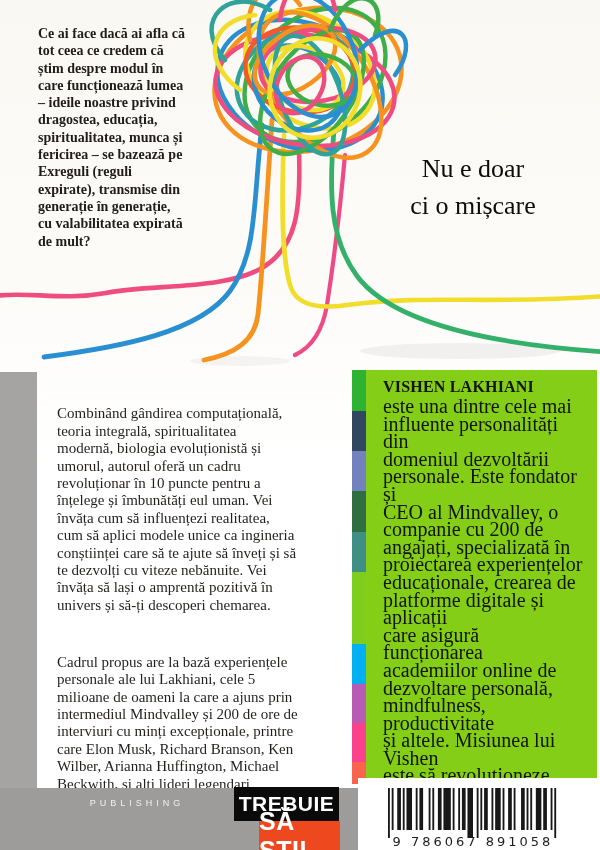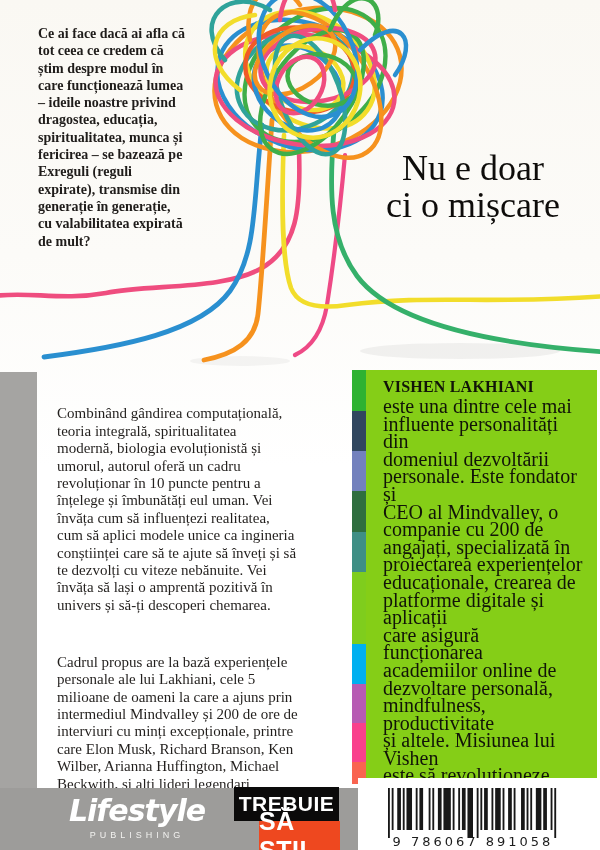--- a/index.html
+++ b/index.html
@@ -12,21 +12,21 @@
   .abs{position:absolute;}
   
   .intro{
     left:38px;top:25px;width:200px;
     font-size:14px;line-height:17.3px;color:#1f1c1a;
     white-space:pre-line;font-weight:bold;
   }
   
   .tagline{
     left:358px;top:150px;width:230px;text-align:center;
-    font-size:36px;line-height:37px;color:#0e0c0a;
+    font-size:26px;line-height:37px;color:#0e0c0a;
   }
   
   .strings-svg{left:0;top:0;}
   
   .gray-bar{left:0;top:372px;width:37px;height:416px;background:#a5a4a2;}
   .body-text{
     left:57px;top:388px;width:302px;
     font-size:15px;line-height:17.4px;color:#221f1d;
     white-space:pre-line;
   }
@@ -196,21 +196,20 @@
 sistemul educațional global
 creând noi modele de sporire
 a potențialului pentru
 oamenii de pretutindeni.</div>
   </div>
 
   <div class="abs white-bottom"></div>
   <div class="abs bottom-band"></div>
 
   <div class="abs publisher">
-    <div class="publisher-name">Lifestyle</div>
     <div class="publisher-subtitle">PUBLISHING</div>
   </div>
 
   <div class="abs badge-top">TREBUIE</div>
   <div class="abs badge-bottom">SĂ ȘTII</div>
 
   <div class="abs barcode">
     <svg width="170" height="50" viewBox="0 0 170 50">
       <g id="barcode-bars" fill="#181818">
           <rect x="0.00" y="0" width="1.85" height="50"></rect>

